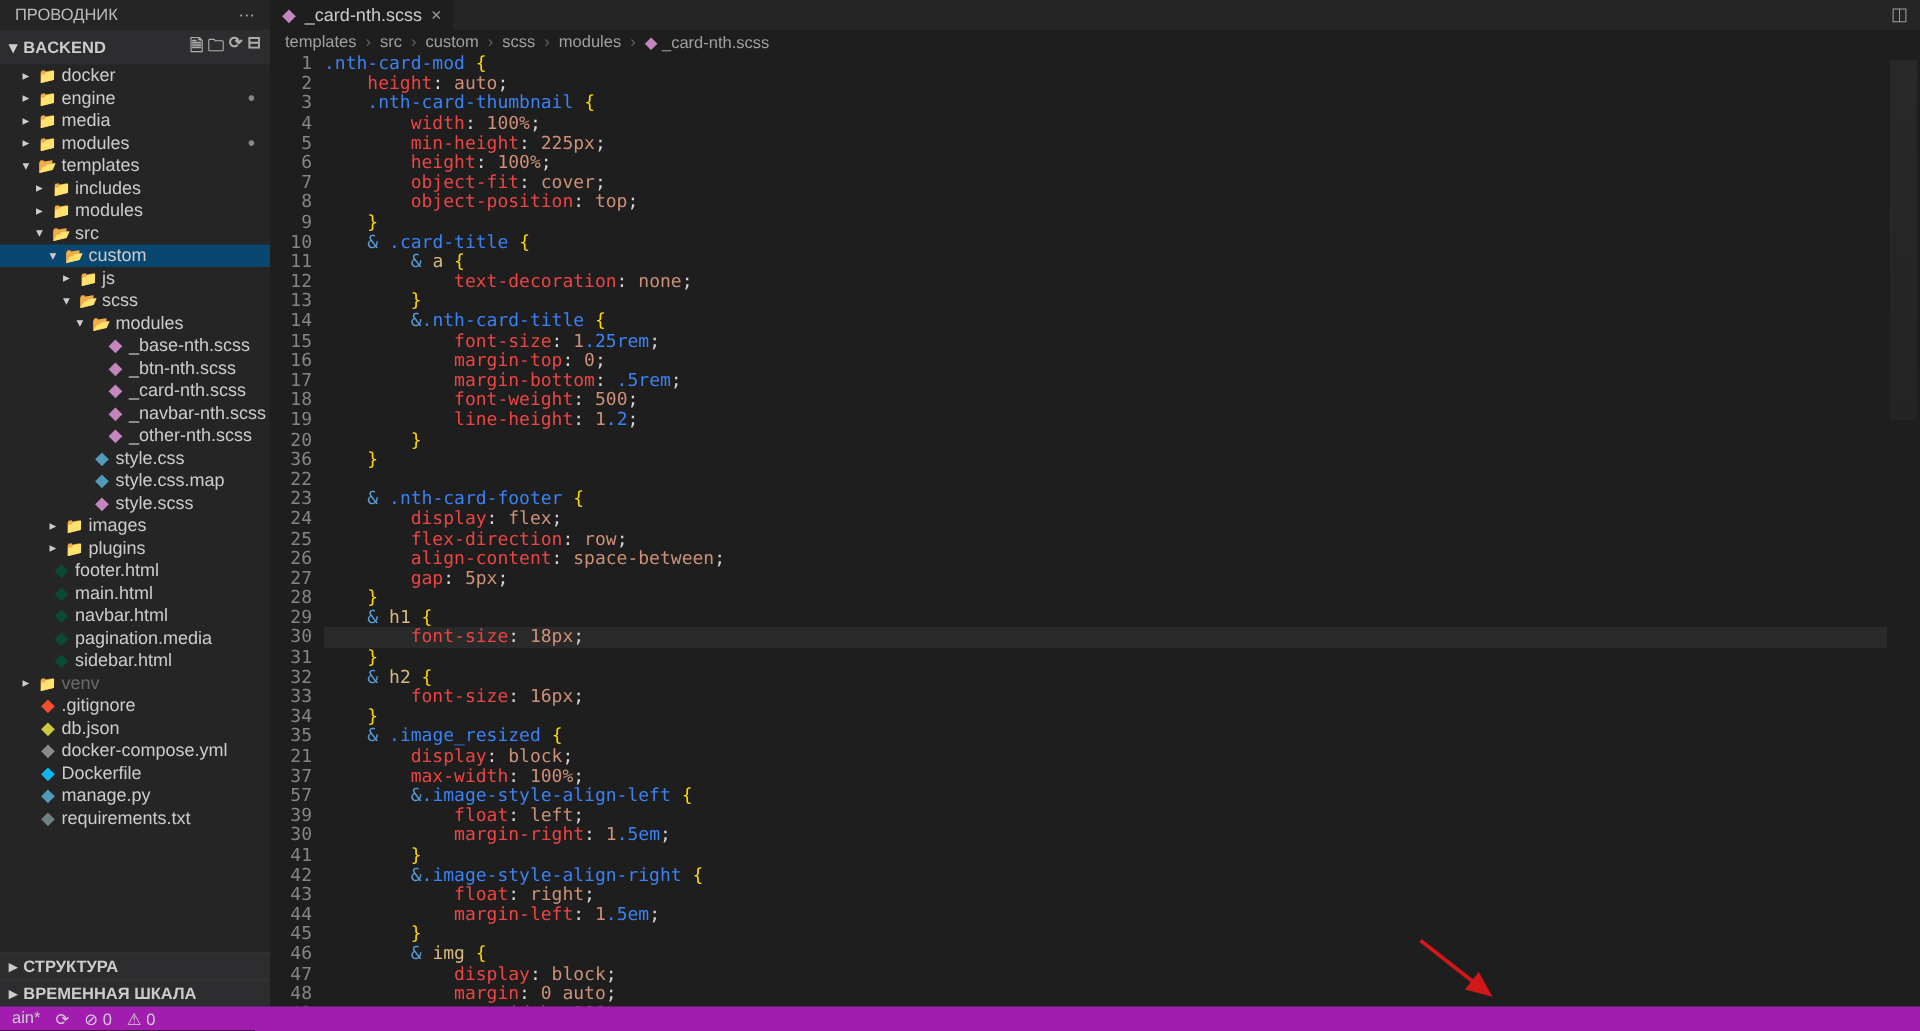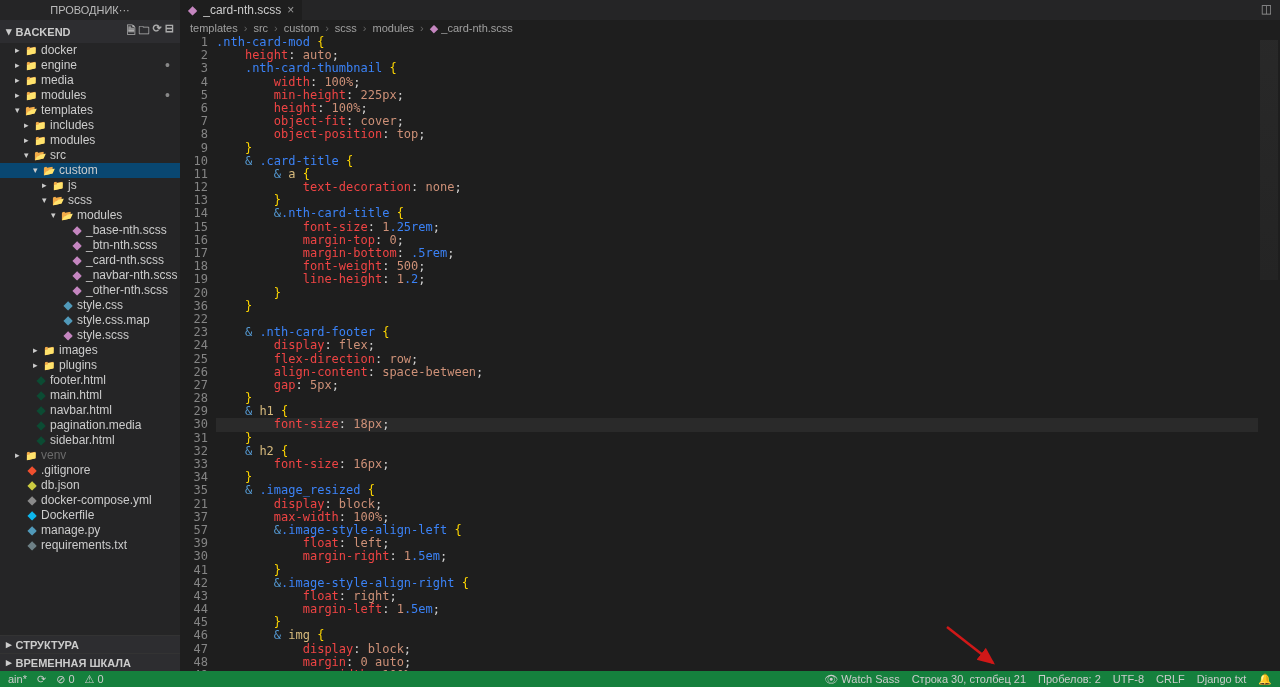--- a/index.html
+++ b/index.html
@@ -1,17 +1,17 @@
 <!DOCTYPE html>
 <html><head>
 <meta charset="utf-8">
 <style>
 * { margin:0; padding:0; box-sizing:border-box; }
 body { font-family:"Segoe UI",sans-serif; background:#1e1e1e; color:#cccccc; font-size:12px; overflow:hidden; width:1280px; height:687px; position:relative; }
-.sidebar-header { position:absolute; top:0; left:0; width:180px; height:20px; background:#252526; color:#bbb; font-size:11px; padding:4px 10px 0; display:flex; justify-content:center; }
+.sidebar-header { position:absolute; top:0; left:0; width:180px; height:20px; background:#252526; color:#bbb; font-size:11px; padding:4px 10px 0; display:flex; justify-content:space-between; }
 .sidebar { position:absolute; top:20px; left:0; width:180px; bottom:16px; background:#252526; overflow:hidden; }
 .section-head { background:#2d2d30; padding:2px 6px; font-size:11px; font-weight:600; color:#ccc; display:flex; align-items:center; gap:4px; }
 .section-head.bottom { border-top:1px solid #333; }
 .toolbar-icons { margin-left:auto; display:flex; gap:3px; opacity:0.8; }
 .toolbar-icons span { font-size:11px; }
 .tree { padding:0; font-size:12px; }
 .tree-item { display:flex; align-items:center; padding:1px 0 1px 6px; line-height:15px; height:15px; color:#ccc; white-space:nowrap; }
 .tree-item.selected { background:#094771; }
 .tree-item.dim { color:#6b6b6b; }
 .tree-item .chev { width:10px; display:inline-block; color:#ccc; font-size:9px; }
@@ -45,21 +45,21 @@
 .code .prop { color:#ef4444; }
 .code .val { color:#ce9178; }
 .code .brace { color:#ffd700; }
 .code .kw { color:#569cd6; }
 .current-line { background:#2a2a2a; }
 
 .minimap { position:absolute; top:36px; right:0; width:22px; bottom:16px; background:#1e1e1e; }
 .minimap::before { content:""; position:absolute; top:4px; left:2px; right:2px; height:240px; background:linear-gradient(#333,#2a2a2a); opacity:0.5; }
 .split-icon { position:absolute; top:2px; right:8px; color:#ccc; font-size:12px; opacity:0.7; }
 
-.statusbar { position:absolute; bottom:0; left:0; right:0; height:16px; background:#15803d; color:#ccc; font-size:11px; display:flex; align-items:center; padding:0 8px; }
+.statusbar { position:absolute; bottom:0; left:0; right:0; height:16px; background:#a21caf; color:#ccc; font-size:11px; display:flex; align-items:center; padding:0 8px; }
 .status-left { display:flex; gap:10px; align-items:center; }
 .status-right { margin-left:auto; display:flex; gap:12px; align-items:center; }
 .status-item { color:#ccc; }
 
 .sidebar-footer { position:absolute; bottom:16px; left:0; width:180px; background:#252526; }
 .arrow { position:absolute; bottom:18px; right:280px; width:55px; height:44px; pointer-events:none; }
 .arrow svg { width:100%; height:100%; }
 </style>
 </head>
 <body>
@@ -358,22 +358,13 @@
     </svg>
 </div>
 
 <div class="statusbar">
   <div class="status-left">
     <span class="status-item">ain*</span>
     <span class="status-item">⟳</span>
     <span class="status-item">⊘ 0</span>
     <span class="status-item">⚠ 0</span>
   </div>
-  <div class="status-right">
-    <span class="status-item">👁 Watch Sass</span>
-    <span class="status-item">Строка 30, столбец 21</span>
-    <span class="status-item">Пробелов: 2</span>
-    <span class="status-item">UTF-8</span>
-    <span class="status-item">CRLF</span>
-    <span class="status-item">Django txt</span>
-    <span class="status-item">🔔</span>
-  </div>
 </div>
 
 </body></html>

